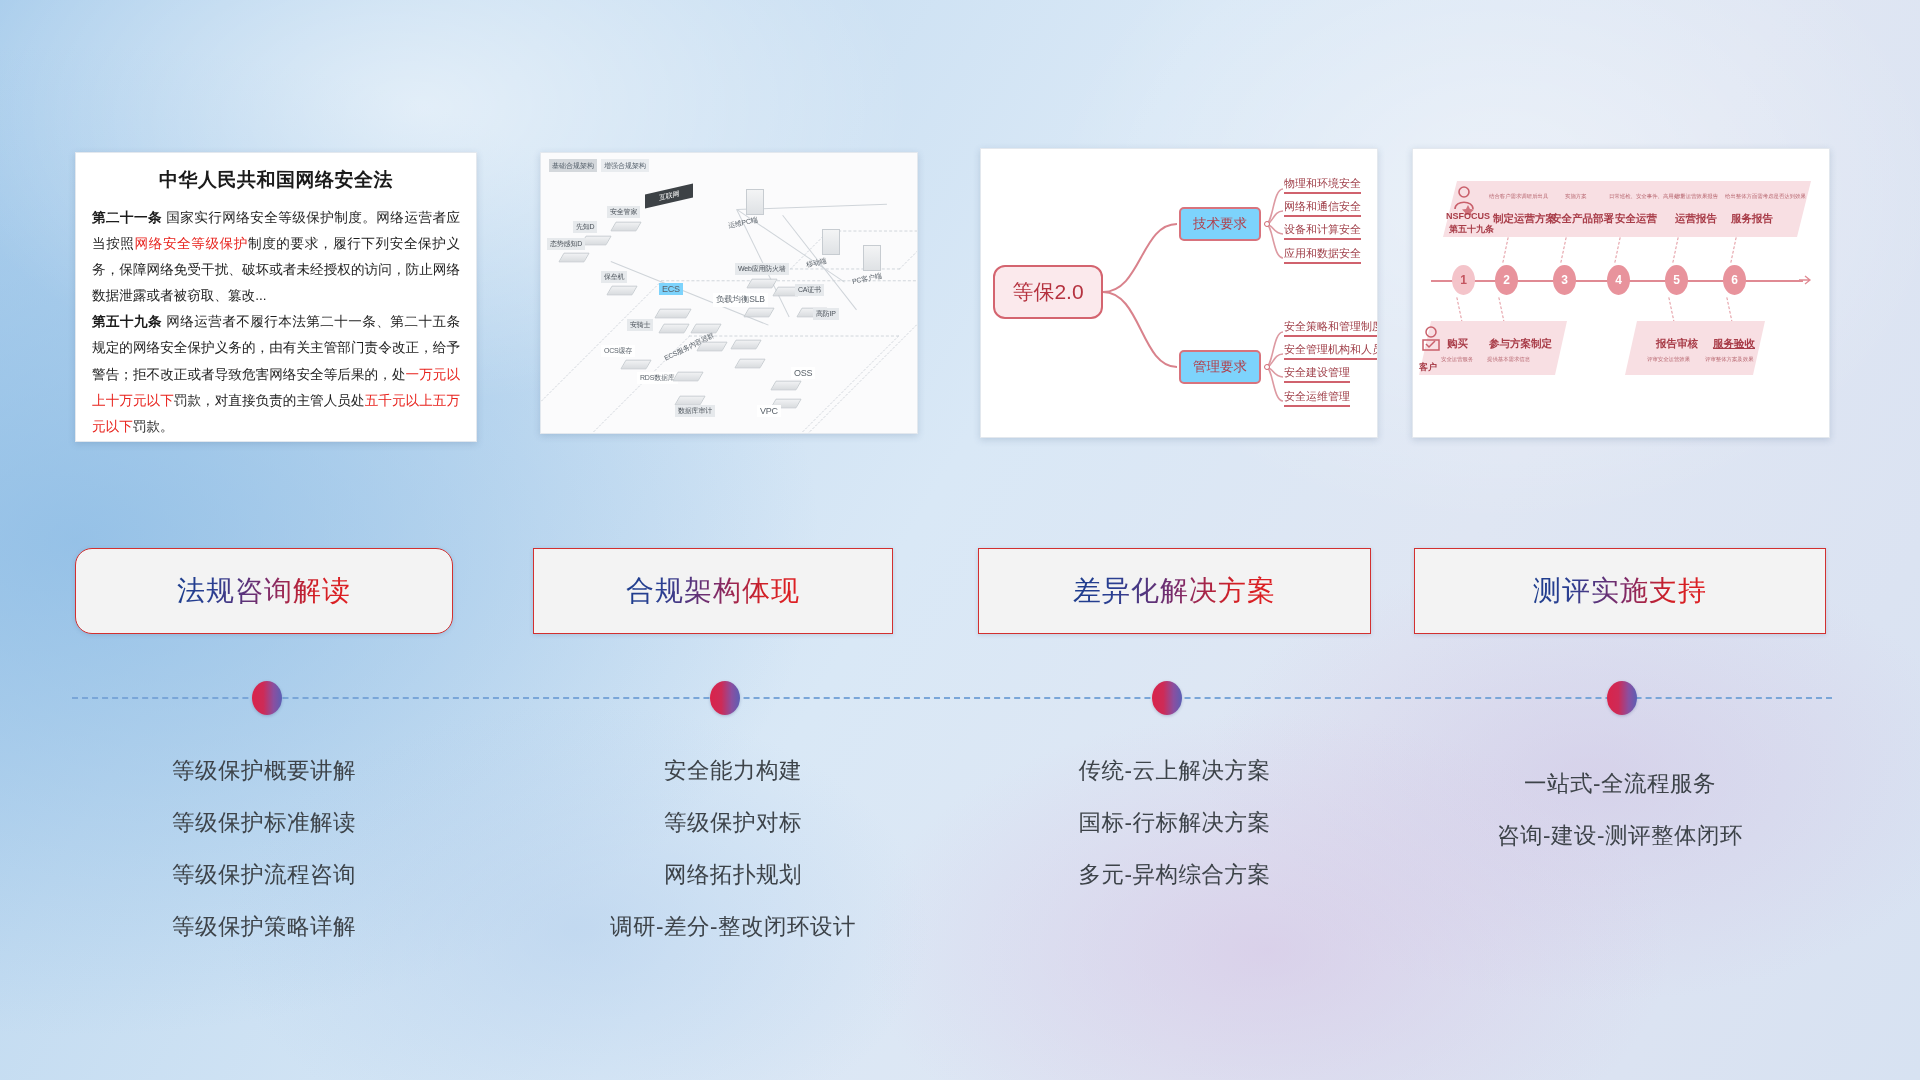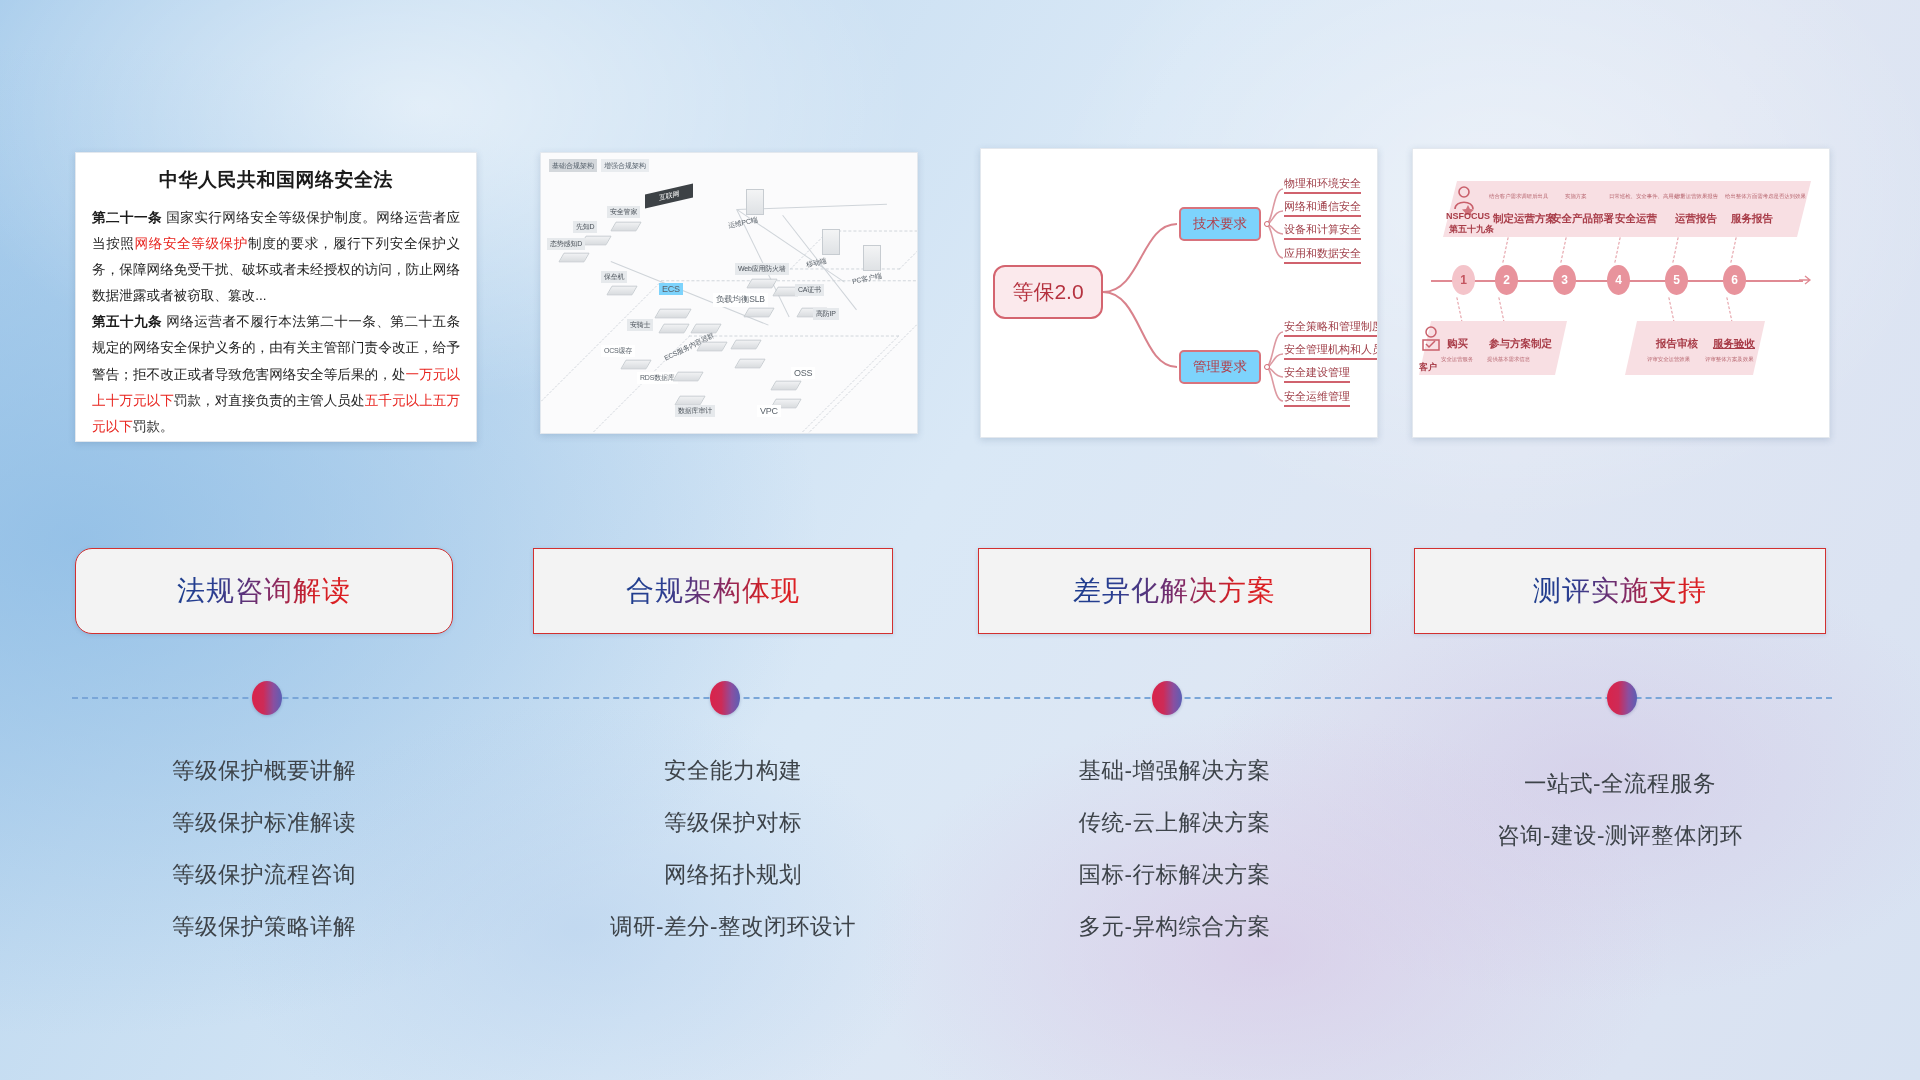--- a/index.html
+++ b/index.html
@@ -324,21 +324,20 @@
     <div class="it">等级保护流程咨询</div>
     <div class="it">等级保护策略详解</div>
   </div>
   <div class="col c2">
     <div class="it">安全能力构建</div>
     <div class="it">等级保护对标</div>
     <div class="it">网络拓扑规划</div>
     <div class="it">调研-差分-整改闭环设计</div>
   </div>
   <div class="col c3">
-    <div class="it">基础-增强解决方案</div>
     <div class="it">传统-云上解决方案</div>
     <div class="it">国标-行标解决方案</div>
     <div class="it">多元-异构综合方案</div>
   </div>
   <div class="col c4" style="top:758px;">
     <div class="it">一站式-全流程服务</div>
     <div class="it">咨询-建设-测评整体闭环</div>
   </div>
 
 </div>

